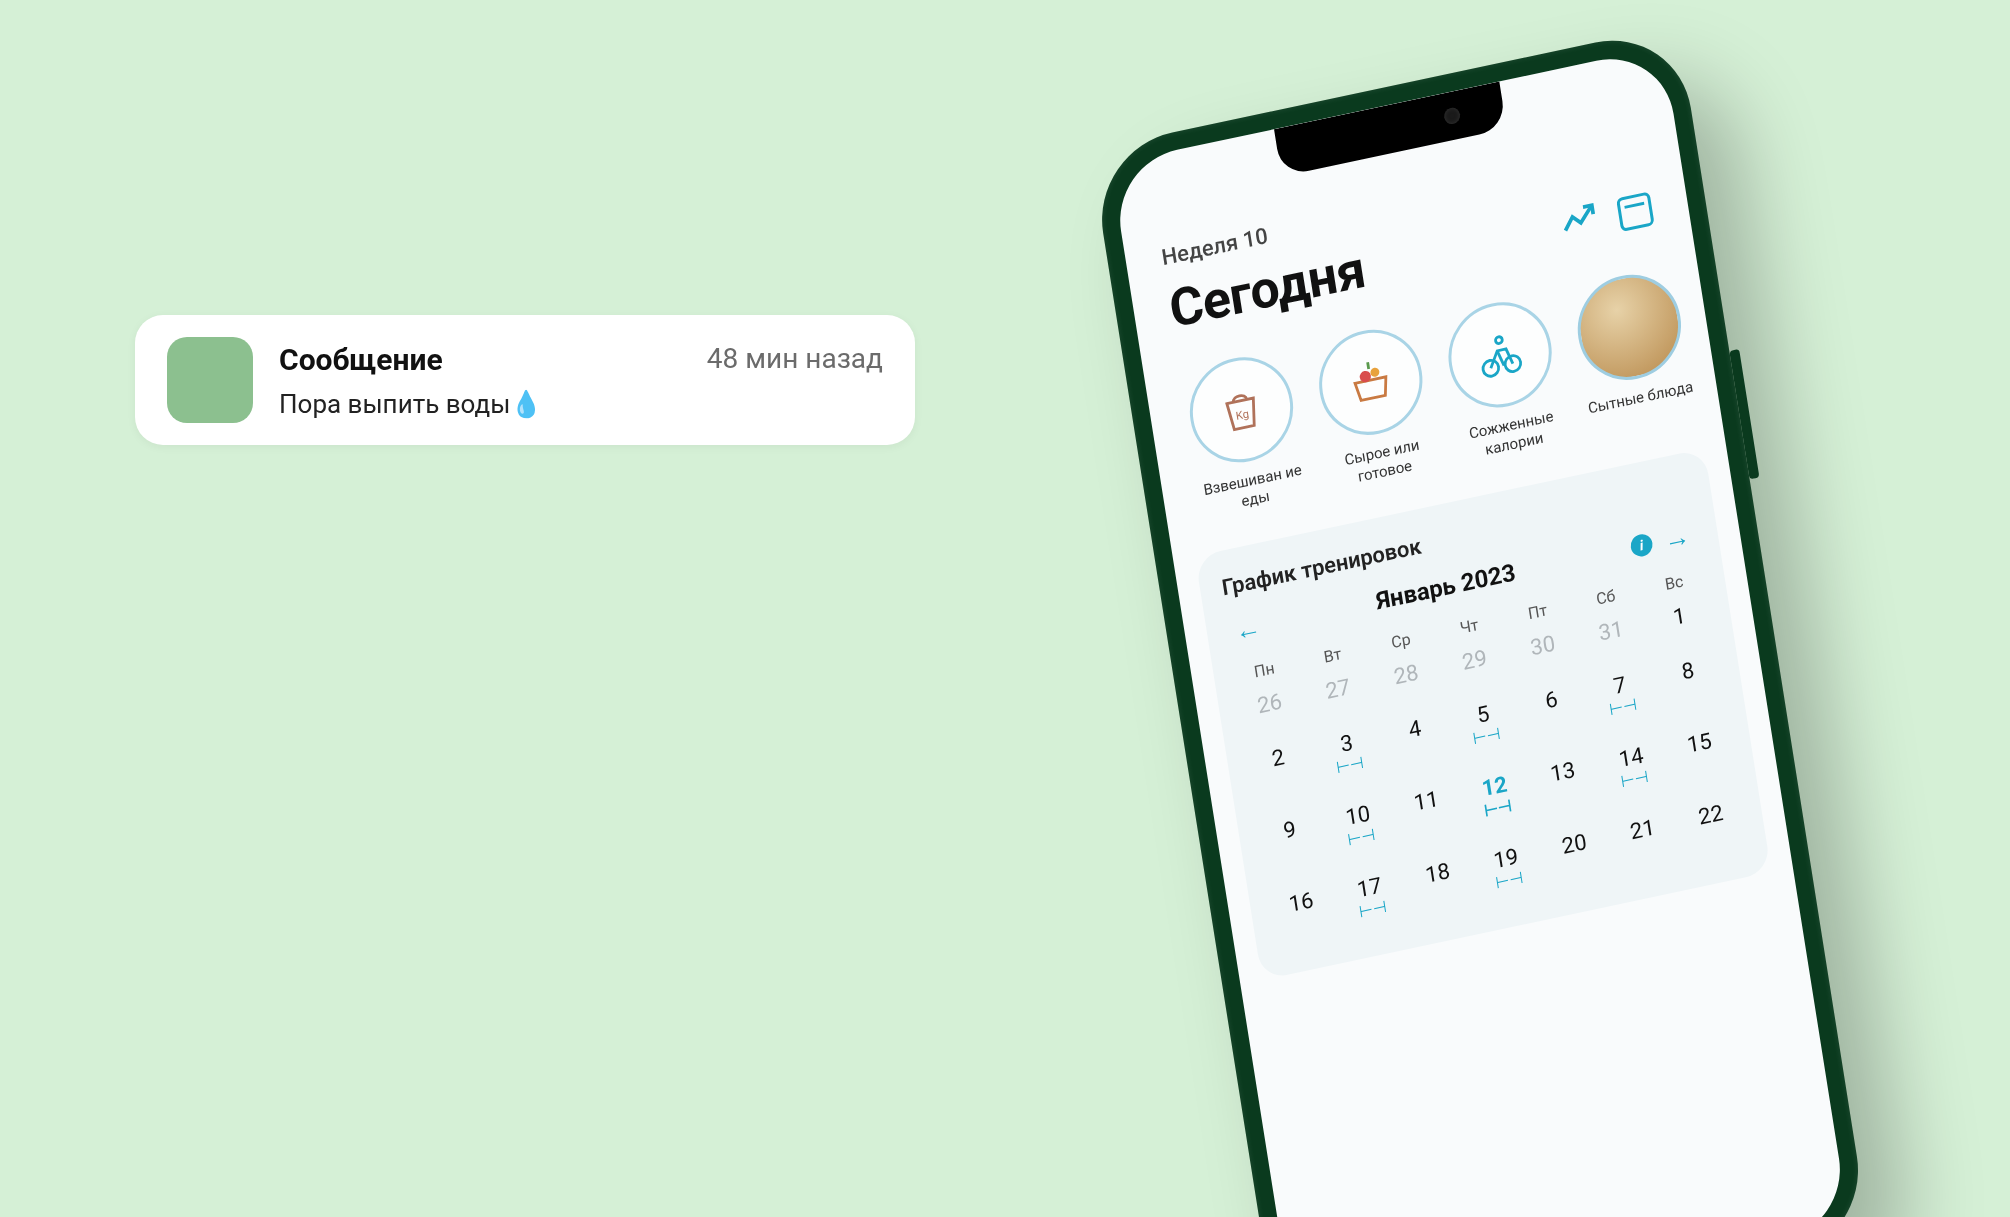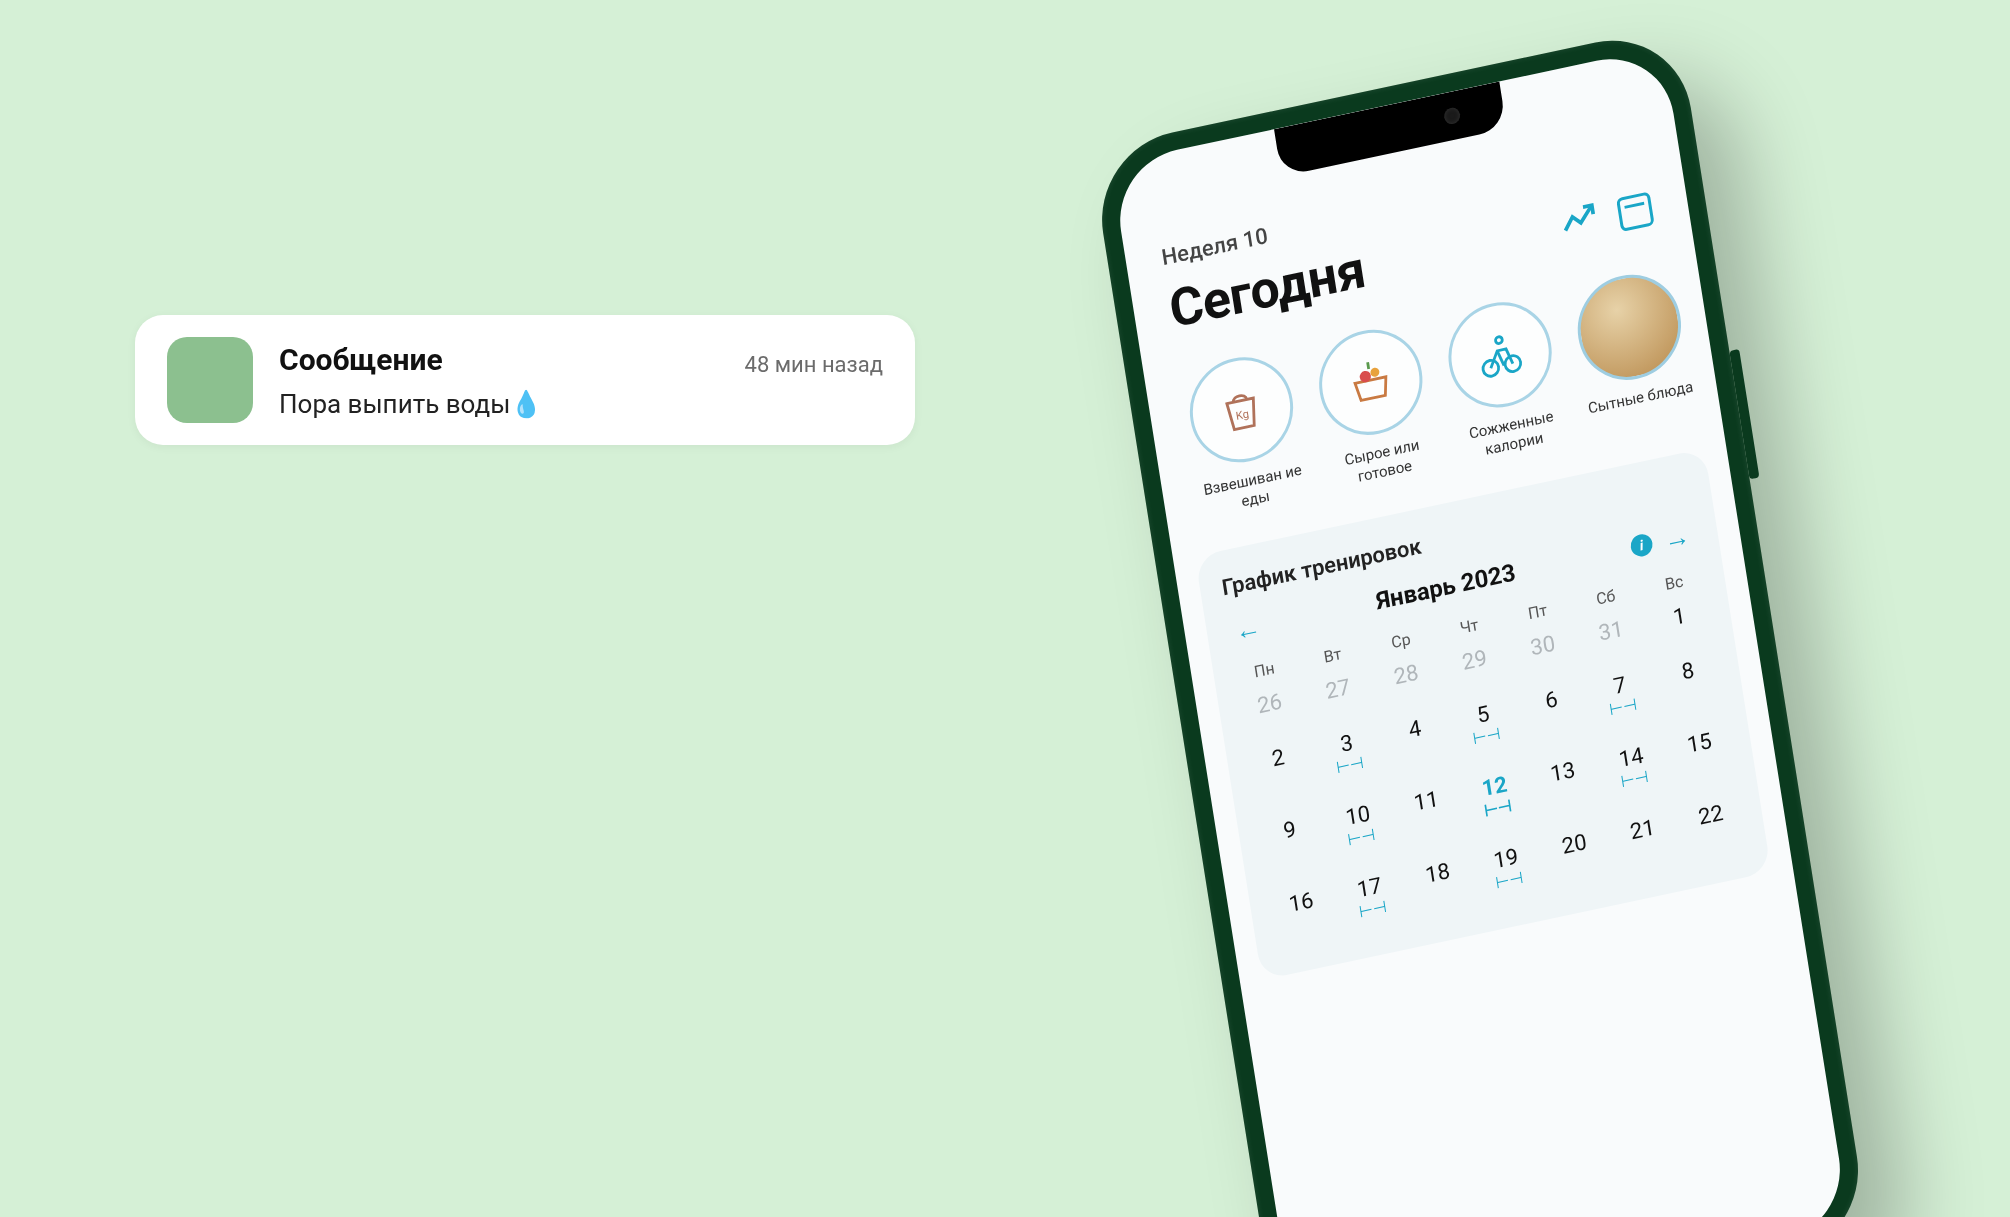--- a/index.html
+++ b/index.html
@@ -30,29 +30,29 @@
     height: 86px;
     border-radius: 20px;
     background: #8cc08f;
     flex-shrink: 0;
     margin-right: 26px;
   }
   .notification .content { flex: 1; }
   .notification .row1 {
     display: flex;
     justify-content: space-between;
-    align-items: flex-end;
+    align-items: flex-start;
   }
   .notification .title {
     font-weight: 700;
     font-size: 30px;
     color: #111;
   }
   .notification .time {
-    font-size: 22px;
+    font-size: 28px;
     color: #6b6b6b;
   }
   .notification .body {
     font-size: 26px;
     color: #222;
     margin-top: 12px;
   }
 
   
   .phone-wrap {

